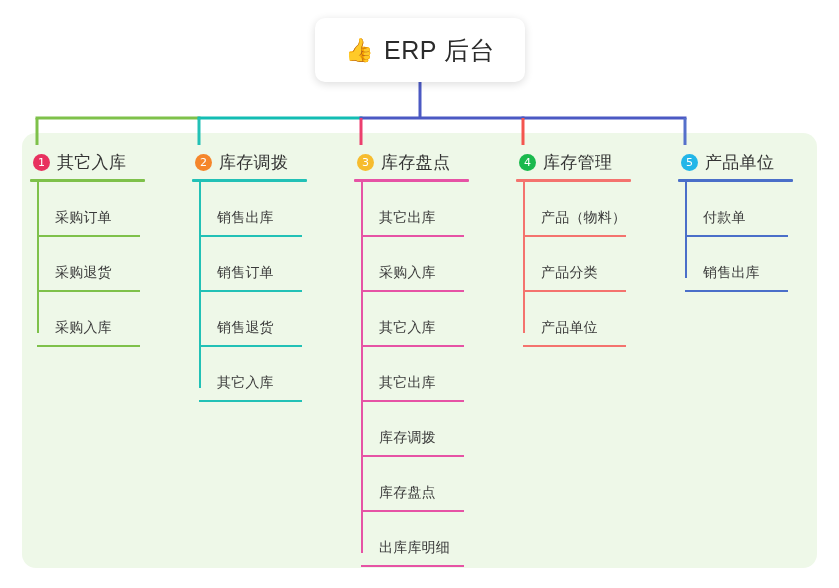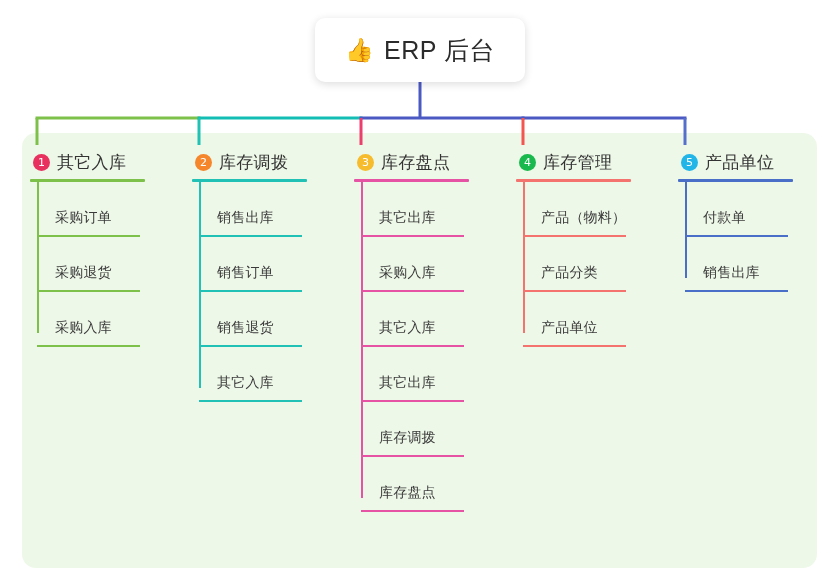--- a/index.html
+++ b/index.html
@@ -261,20 +261,24 @@
             <div class="item-rule" style="background: rgb(230, 83, 165);"></div>
           </div>
           <div class="item">
             <span class="item-text">库存调拨</span>
             <div class="item-rule" style="background: rgb(230, 83, 165);"></div>
           </div>
           <div class="item">
             <span class="item-text">库存盘点</span>
             <div class="item-rule" style="background: rgb(230, 83, 165);"></div>
           </div>
+          <div class="item">
+            <span class="item-text">出库库明细</span>
+            <div class="item-rule" style="background: rgb(230, 83, 165);"></div>
+          </div>
         </div>
       </div>
       <div class="column col-3">
         <div class="col-head">
           <span class="badge" style="background: rgb(26, 185, 77);">4</span>
           <span class="col-title">库存管理</span>
         </div>
         <div class="col-rule" style="background: rgb(244, 115, 110);"></div>
         <div class="items">
           <div class="spine" style="background: rgb(244, 115, 110);"></div>

